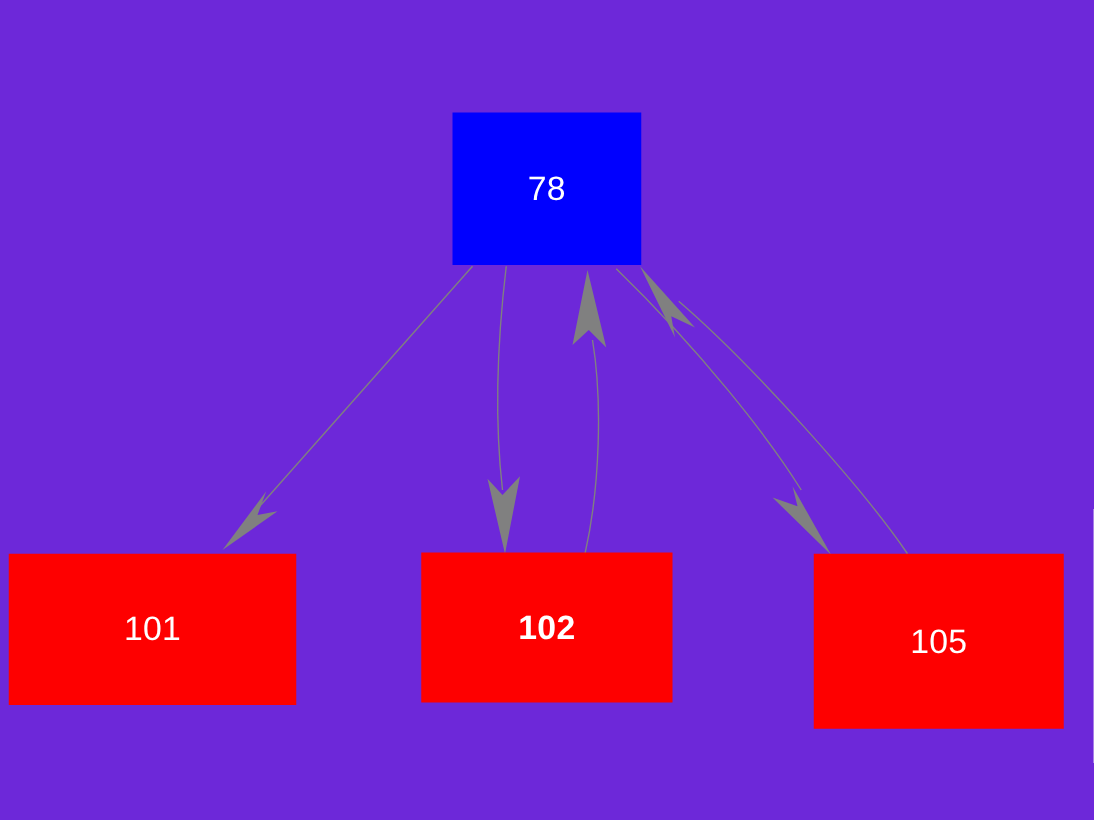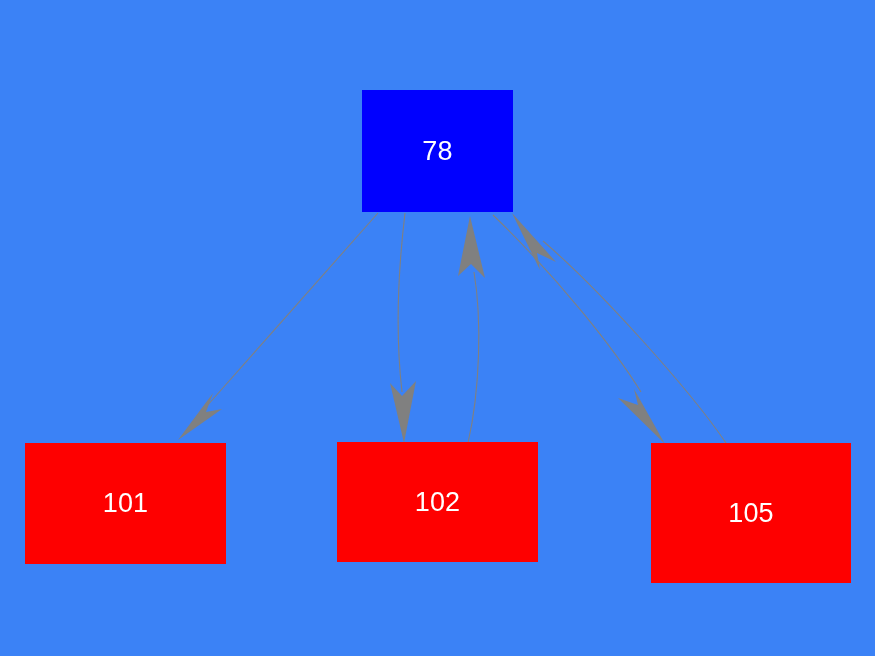--- a/index.html
+++ b/index.html
@@ -8,21 +8,21 @@
     padding: 0;
     background: #ffffff;
   }
   body {
     font-family: "Liberation Sans", sans-serif;
   }
   #canvas {
     position: relative;
     width: 875px;
     height: 656px;
-    background: #3b82f6;
+    background: #6d28d9;
     overflow: hidden;
   }
   #graph-svg {
     position: absolute;
     left: 0;
     top: 0;
     width: 875px;
     height: 656px;
   }
   .node {
@@ -81,25 +81,25 @@
       <path class="edge-line" d="M 726 443 C 690 390, 600 290, 543 241"></path>
       <path class="arrow-head" d="M 512 213 L 556 262 L 537 253 L 540 270 Z"></path>
     </g>
 
   </svg>
 
   <div class="node" style="left:362px; top:90px; width:151px; height:122px; background:#0000ff;">
     <span class="node-label">78</span>
   </div>
 
-  <div class="node" style="left:25px; top:443px; width:201px; height:121px; background:#fe0000;">
+  <div class="node" style="left:7px; top:443px; width:230px; height:121px; background:#fe0000;">
     <span class="node-label">101</span>
   </div>
 
-  <div class="node" style="left:337px; top:442px; width:201px; height:120px; background:#fe0000;">
+  <div class="node" style="left:337px; top:442px; width:201px; height:120px; background:#fe0000;font-weight:bold;">
     <span class="node-label">102</span>
   </div>
 
   <div class="node" style="left:651px; top:443px; width:200px; height:140px; background:#fe0000;">
     <span class="node-label">105</span>
   </div>
 
 </div>
 
 </body></html>

